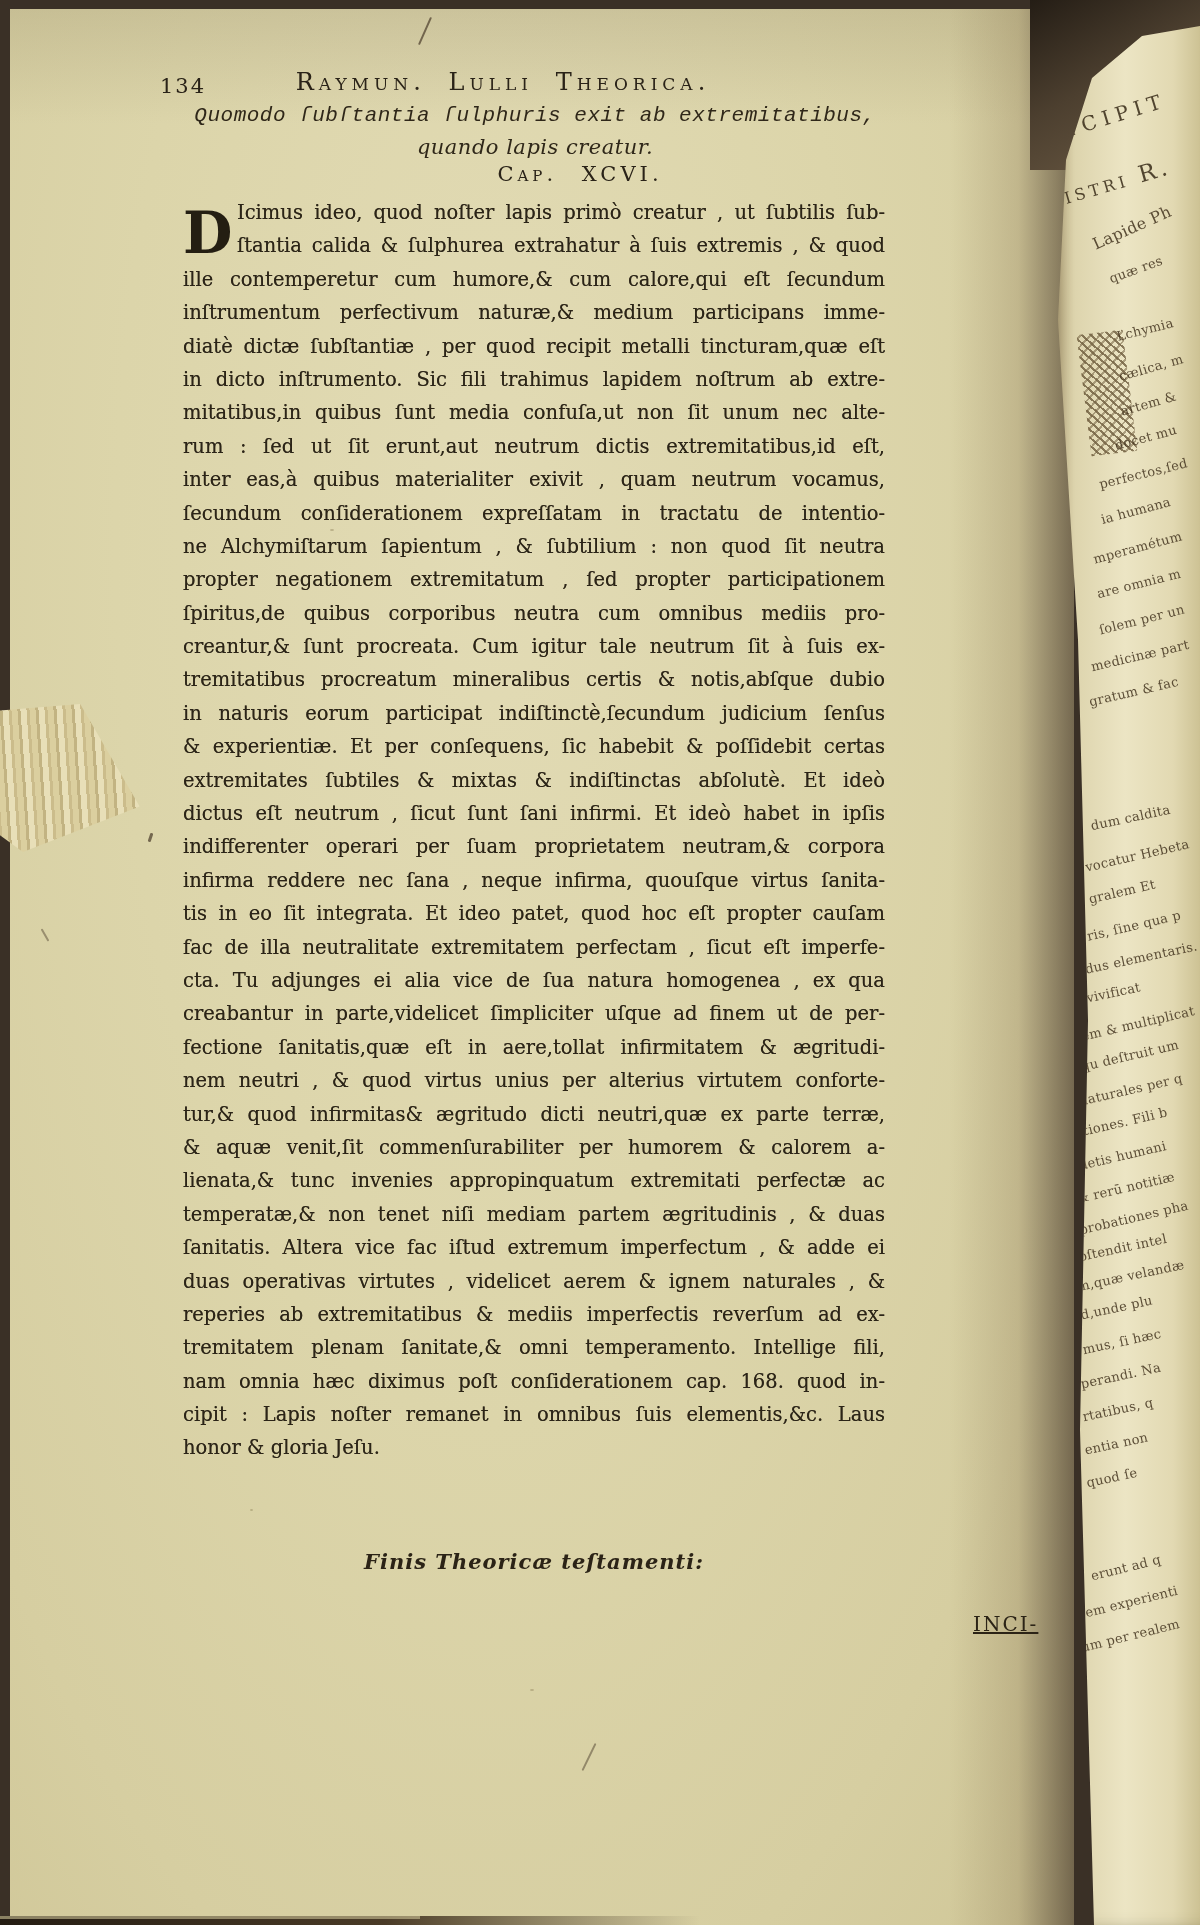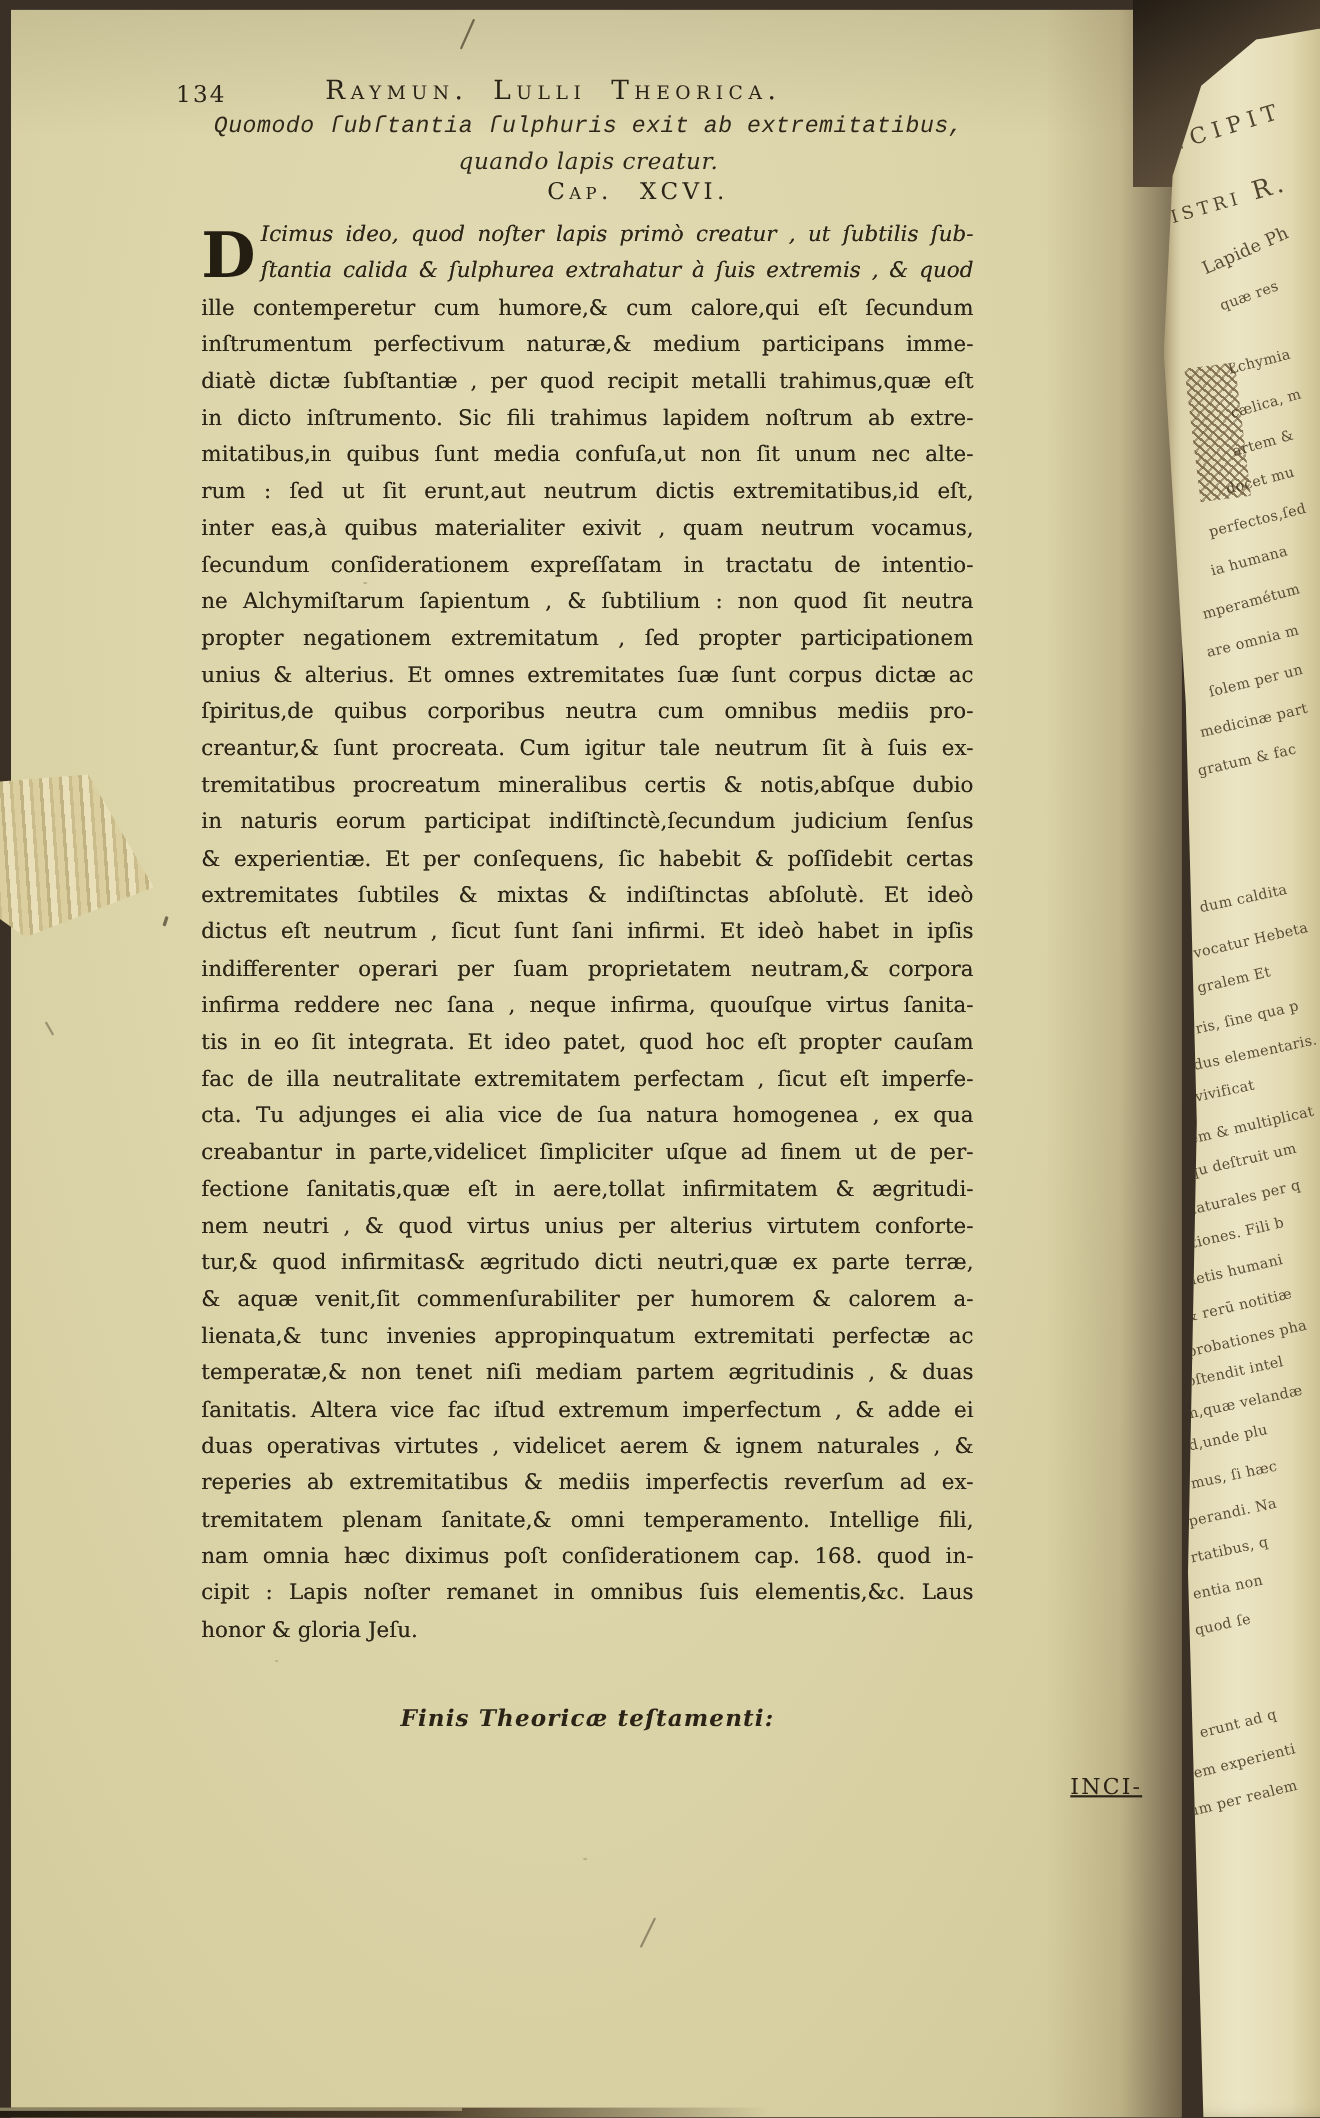--- a/index.html
+++ b/index.html
@@ -44,21 +44,21 @@
   .body-block{position:absolute;left:183px;top:196px;width:702px;color:#2b2417;}
   .dropcap{
     position:absolute;left:0px;top:8px;font-size:57px;line-height:1;
     font-weight:bold;color:#241e12;
   }
   .bline{
     font-size:19.5px;line-height:33.4px;height:33.4px;
     text-align:justify;text-align-last:justify;
     text-shadow:0 0 .5px rgba(43,36,23,.65);
   }
-  .bline.dc-indent{padding-left:54px;font-style:italic;}
+  .bline.dc-indent{padding-left:54px;}
   .bline.last{text-align-last:left;}
   .finis{
     position:absolute;left:183px;top:1549px;width:702px;text-align:center;
     font-style:italic;font-weight:bold;font-size:21px;color:#2b2316;letter-spacing:1px;
   }
   .catchword{
     position:absolute;left:973px;top:1612px;font-size:20px;color:#2b2316;letter-spacing:2px;text-decoration:underline;
   }
   
   .stray{position:absolute;background:#5a4c38;border-radius:1px;}
@@ -124,29 +124,28 @@
 <div class="chap-head l1">Quomodo ſubſtantia ſulphuris exit ab extremitatibus,</div>
 <div class="chap-head l2">quando lapis creatur.</div>
 <div class="cap-label">Cap.  XCVI.</div>
 
 <div class="body-block">
   <span class="dropcap">D</span>
   <div class="bline dc-indent">Icimus ideo, quod noſter lapis primò creatur , ut ſubtilis ſub-</div>
   <div class="bline dc-indent">ſtantia calida &amp; ſulphurea extrahatur à ſuis extremis , &amp; quod</div>
   <div class="bline">ille contemperetur cum humore,&amp; cum calore,qui eſt ſecundum</div>
   <div class="bline">inſtrumentum perfectivum naturæ,&amp; medium participans imme-</div>
-  <div class="bline">diatè dictæ ſubſtantiæ , per quod recipit metalli trahimus,quæ eſt</div>
+  <div class="bline">diatè dictæ ſubſtantiæ , per quod recipit metalli tincturam,quæ eſt</div>
   <div class="bline">in dicto inſtrumento.  Sic fili trahimus lapidem noſtrum ab extre-</div>
   <div class="bline">mitatibus,in quibus ſunt media confuſa,ut non ſit unum nec alte-</div>
   <div class="bline">rum : ſed ut ſit erunt,aut neutrum dictis extremitatibus,id eſt,</div>
   <div class="bline">inter eas,à quibus materialiter exivit , quam neutrum vocamus,</div>
   <div class="bline">ſecundum conſiderationem expreſſatam in tractatu de intentio-</div>
   <div class="bline">ne Alchymiſtarum ſapientum , &amp; ſubtilium : non quod ſit neutra</div>
   <div class="bline">propter negationem extremitatum , ſed propter participationem</div>
-  <div class="bline">unius &amp; alterius. Et omnes extremitates ſuæ ſunt corpus dictæ ac</div>
   <div class="bline">ſpiritus,de quibus corporibus neutra cum omnibus mediis pro-</div>
   <div class="bline">creantur,&amp; ſunt procreata.  Cum igitur tale neutrum ſit à ſuis ex-</div>
   <div class="bline">tremitatibus procreatum mineralibus certis &amp; notis,abſque dubio</div>
   <div class="bline">in naturis eorum participat indiſtinctè,ſecundum judicium ſenſus</div>
   <div class="bline">&amp; experientiæ. Et per conſequens, ſic habebit &amp; poſſidebit certas</div>
   <div class="bline">extremitates ſubtiles &amp; mixtas &amp; indiſtinctas abſolutè.  Et ideò</div>
   <div class="bline">dictus eſt neutrum , ſicut ſunt ſani infirmi.  Et ideò habet in ipſis</div>
   <div class="bline">indifferenter operari per ſuam proprietatem neutram,&amp; corpora</div>
   <div class="bline">infirma reddere nec ſana , neque infirma, quouſque virtus ſanita-</div>
   <div class="bline">tis in eo ſit integrata. Et ideo patet, quod hoc eſt propter cauſam</div>

